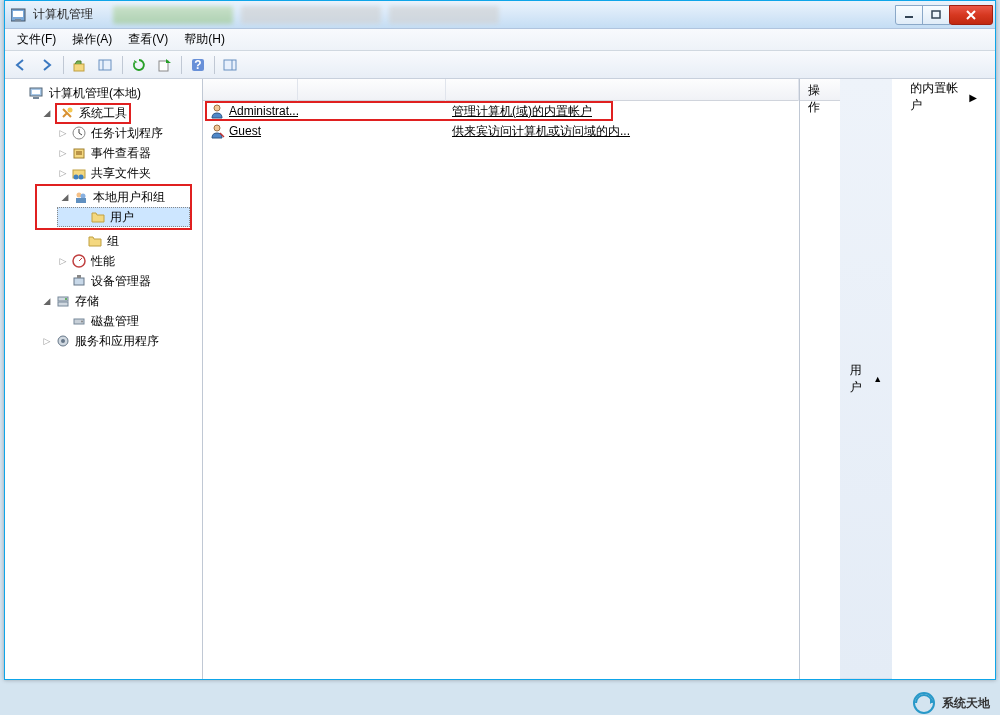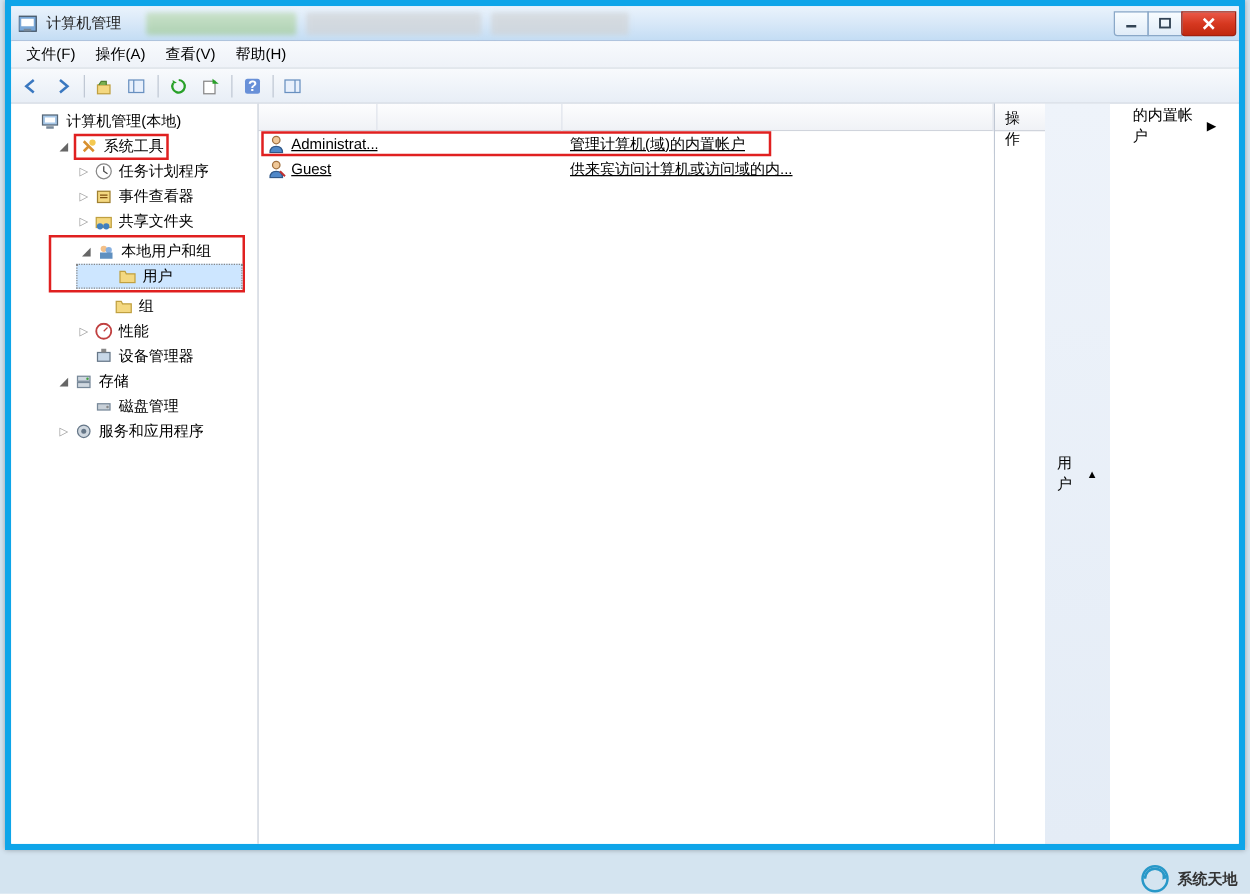--- a/index.html
+++ b/index.html
@@ -1,18 +1,18 @@
 <!DOCTYPE html>
 <html><head>
 <meta charset="utf-8">
 <style>
 * { box-sizing: border-box; margin: 0; padding: 0; font-family: "Microsoft YaHei", "Segoe UI", Tahoma, sans-serif; font-size: 12px; }
 body { background: #d4e4f0; width: 1000px; height: 715px; overflow: hidden; position: relative; }
 
-.window { position: absolute; left: 4px; top: 0; width: 992px; height: 680px; background: #fff; border: 5px solid #0ea5e9; box-shadow: 0 0 4px rgba(0,0,0,0.3); }
+.window { position: absolute; left: 4px; top: 0; width: 992px; height: 680px; background: #fff; border: 1px solid #0ea5e9; box-shadow: 0 0 4px rgba(0,0,0,0.3); }
 
 .titlebar { height: 28px; background: linear-gradient(to bottom, #eaf3fc 0%, #d8e8f8 50%, #c4ddf4 100%); display: flex; align-items: center; padding-left: 6px; border-bottom: 1px solid #b0c4de; }
 .titlebar .tb-icon { width: 16px; height: 16px; margin-right: 6px; display: inline-flex; align-items: center; justify-content: center; }
 .titlebar .title { flex: 0 0 auto; color: #222; }
 .titlebar .blur-region { margin-left: 20px; display: flex; gap: 8px; opacity: 0.6; filter: blur(2px); }
 .titlebar .blur-chip { width: 120px; height: 18px; background: linear-gradient(to bottom, #b8d8a8, #9cc888); border-radius: 2px; }
 .titlebar .blur-chip.gray { background: #d0d0d0; }
 .titlebar .spacer { flex: 1; }
 .titlebar .win-controls { display: flex; height: 20px; margin-right: 2px; }
 .titlebar .win-btn { width: 28px; height: 20px; border: 1px solid #8aa8c8; background: linear-gradient(to bottom, #f8fcff, #e0ecf8); display: flex; align-items: center; justify-content: center; margin-left: -1px; }

